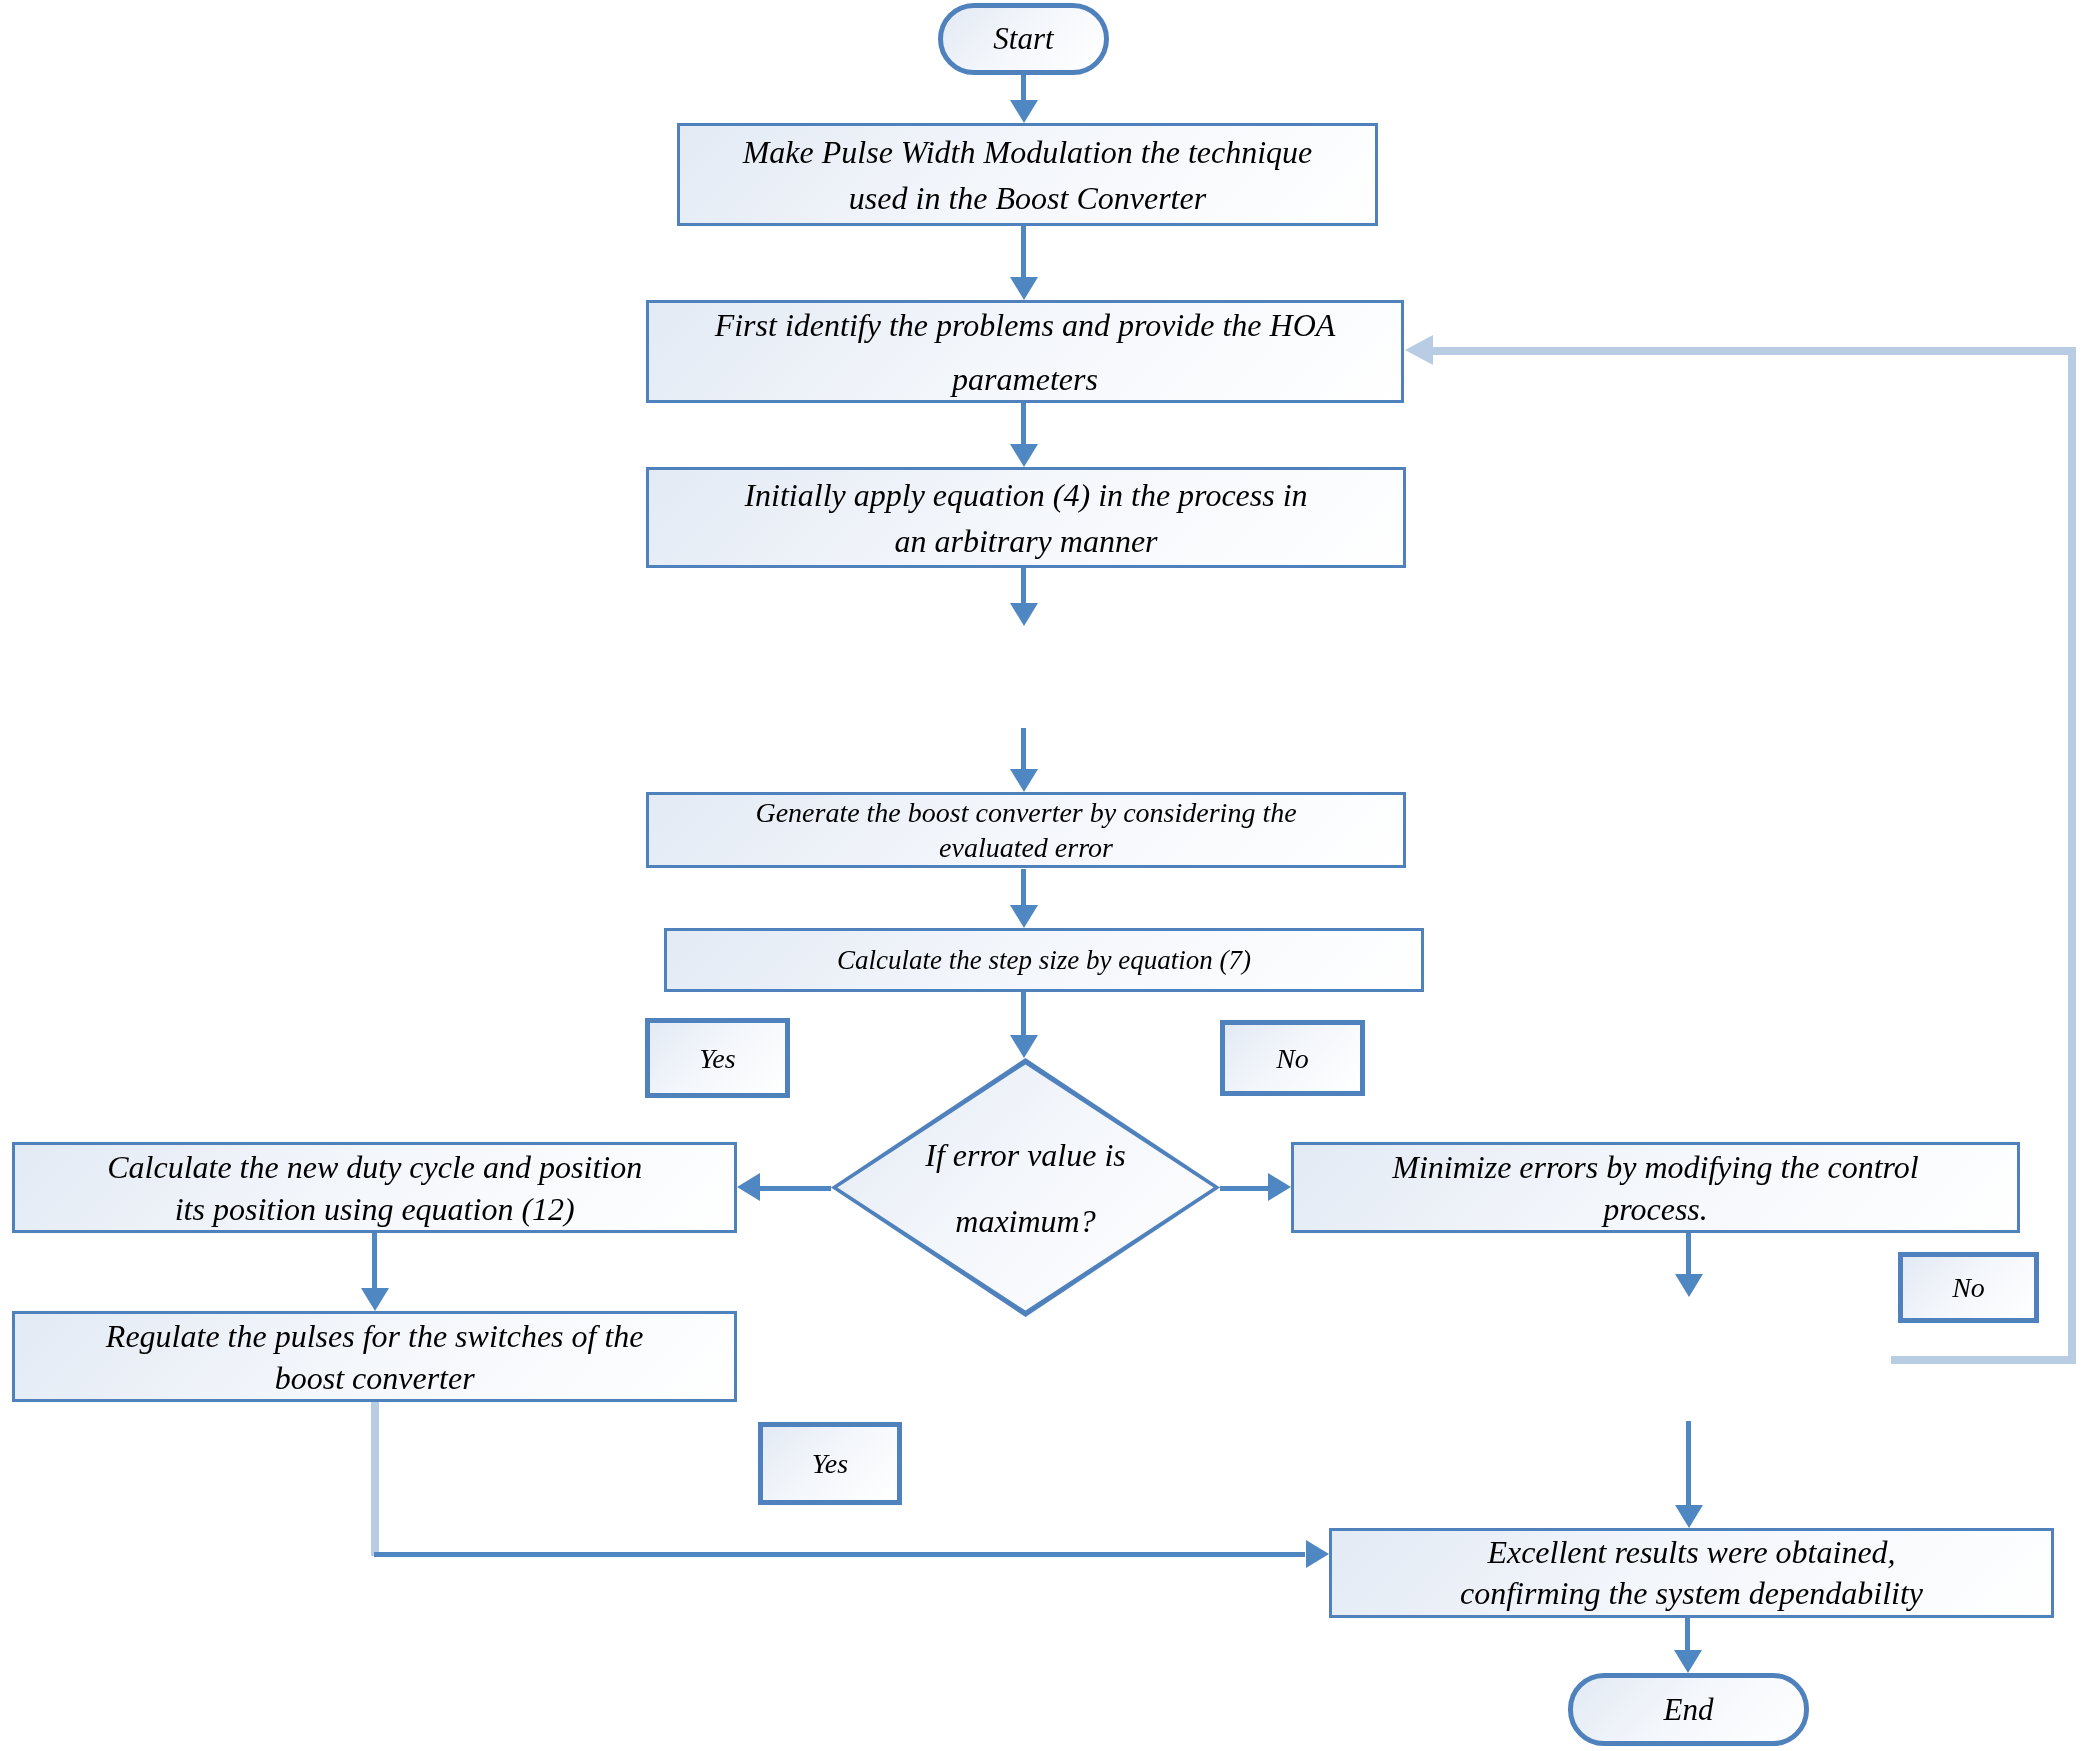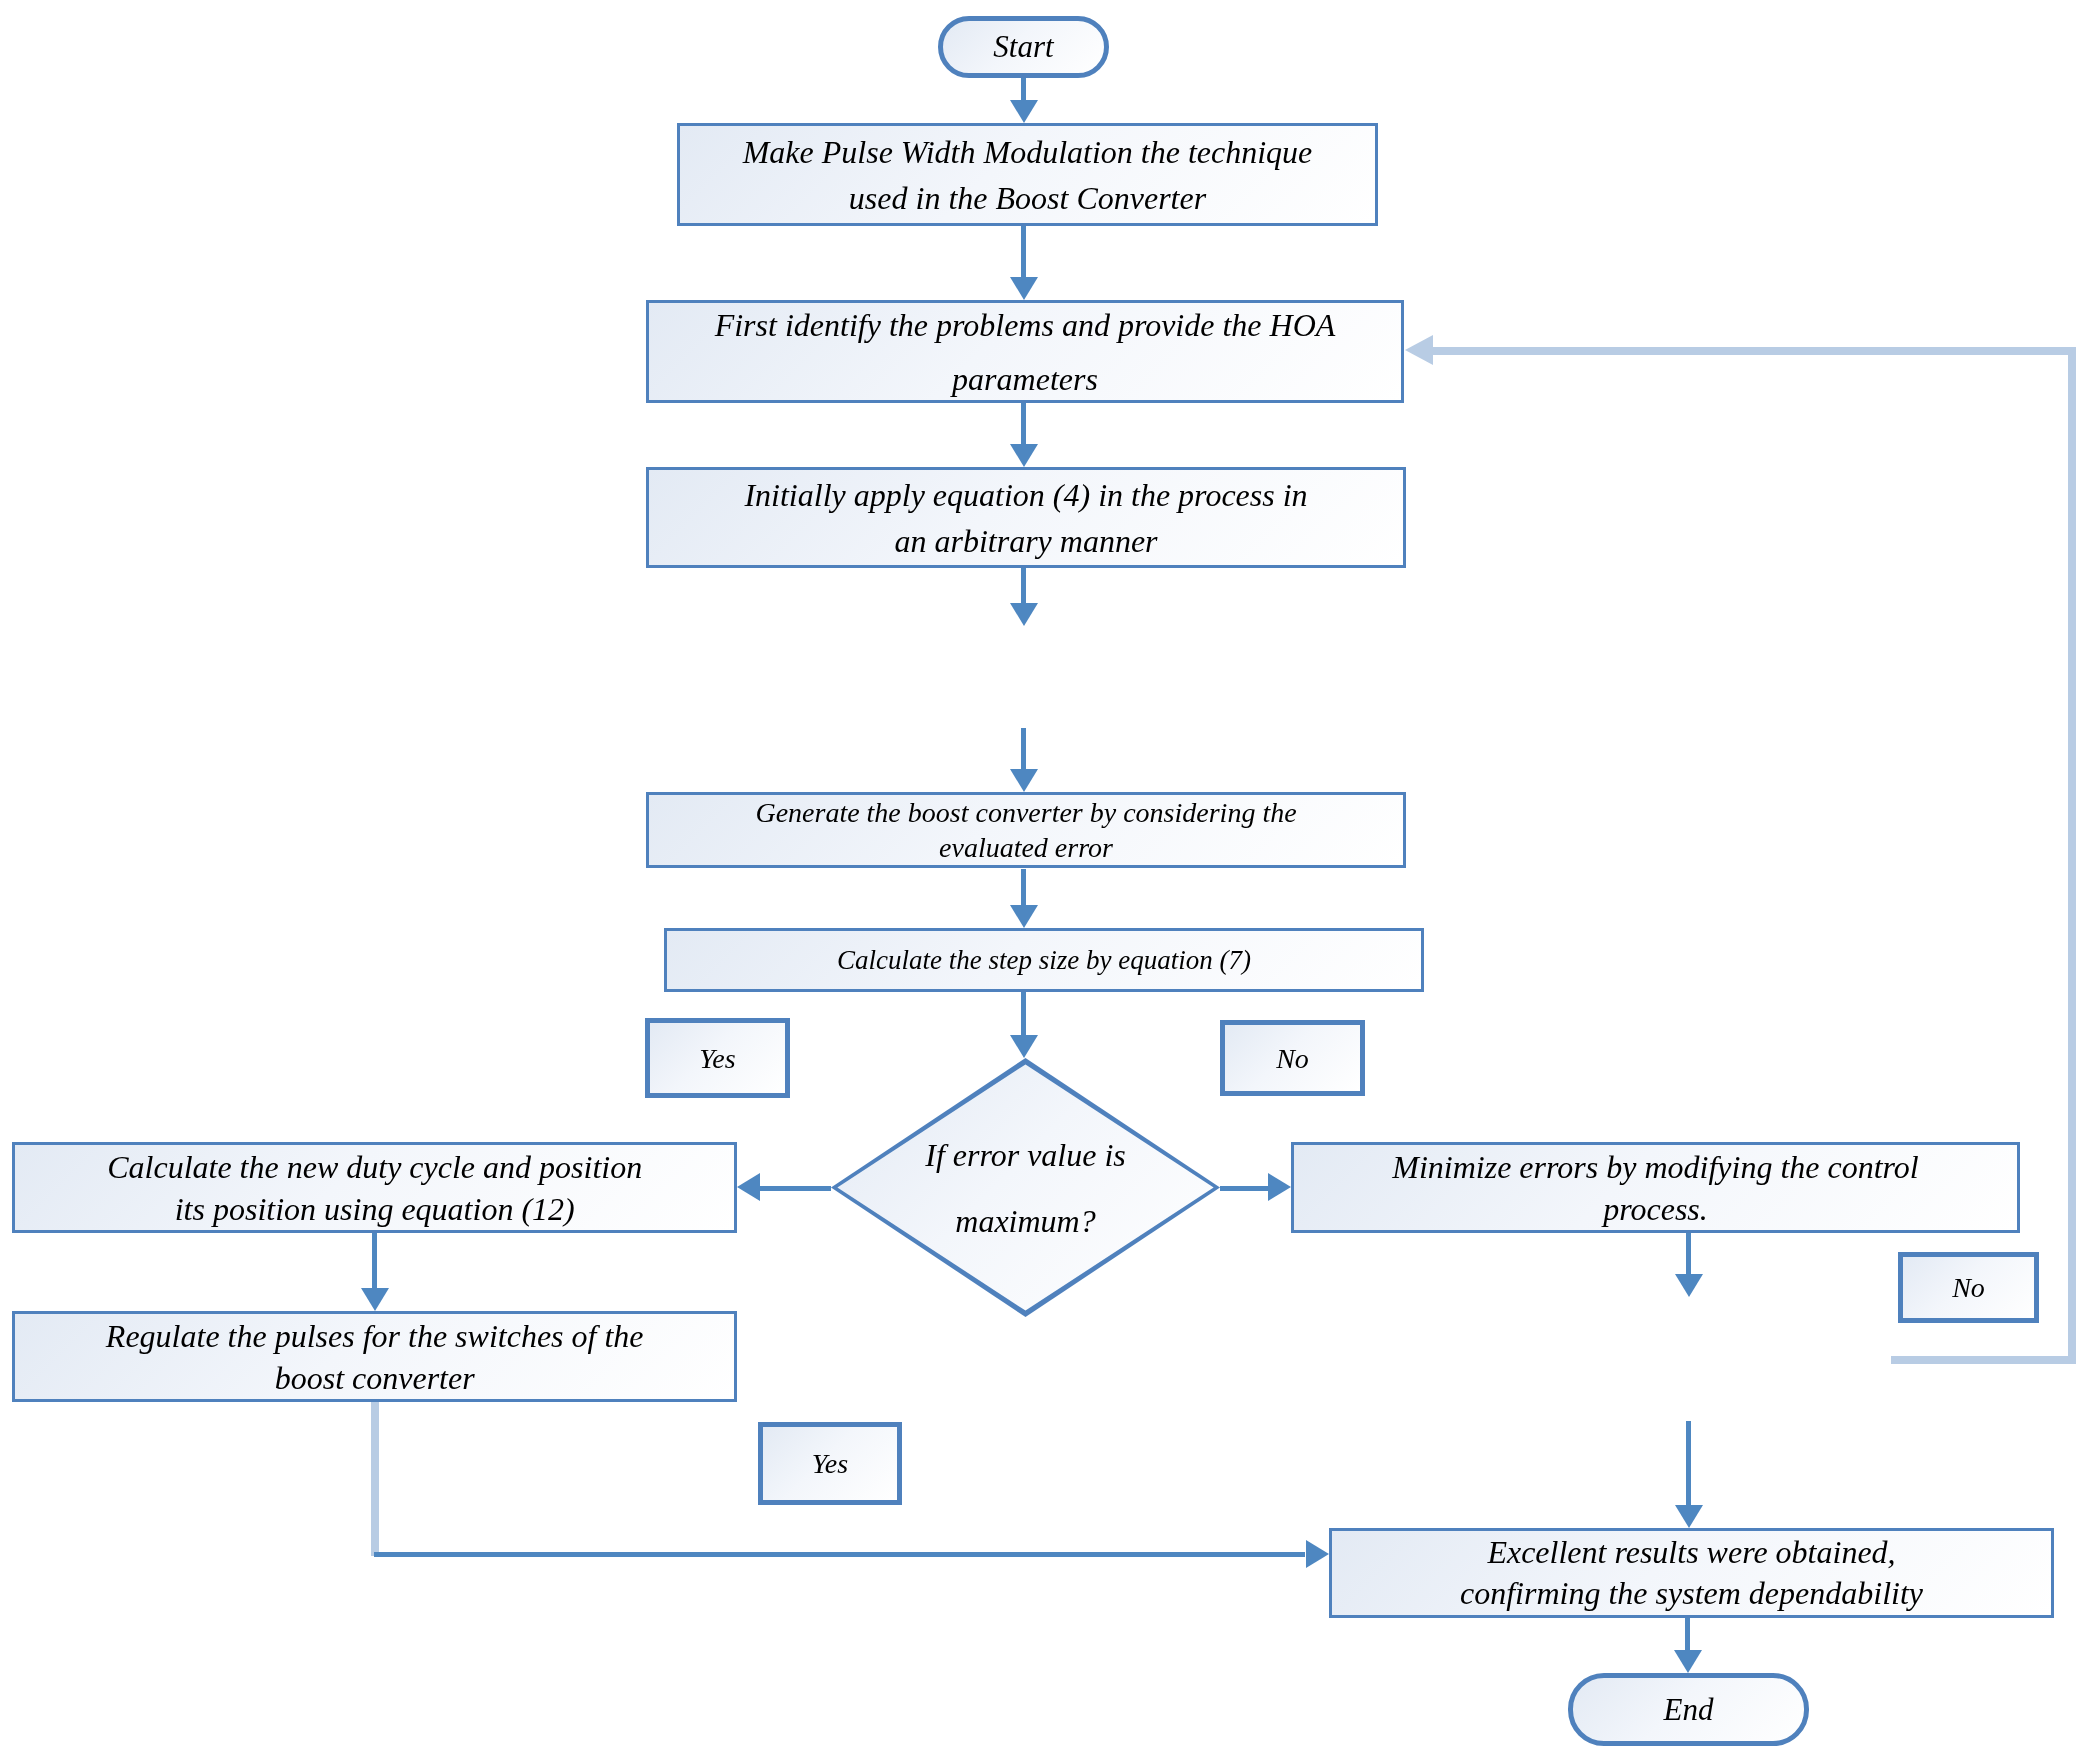--- a/index.html
+++ b/index.html
@@ -88,21 +88,21 @@
   <div class="ah ah-down" style="left:1675px;top:1505px;"></div>
 
   <div class="vline" style="left:1685px;top:1618px;width:4.5px;height:32px;"></div>
   <div class="ah ah-down" style="left:1674px;top:1650px;"></div>
 
   <div class="hline pale" style="left:1891px;top:1356px;width:184px;height:7.7px;"></div>
   <div class="vline pale" style="left:2068px;top:347px;width:7.7px;height:1017px;"></div>
   <div class="hline pale" style="left:1431px;top:347px;width:645px;height:7.7px;"></div>
   <div class="ah ah-left-loop" style="left:1405px;top:335px;"></div>
 
-  <div class="node terminal f48" style="left:938px;top:16px;width:171px;height:62px;text-align:center;">
+  <div class="node terminal f48" style="left:938px;top:3px;width:171px;height:72px;text-align:center;">
     <span class="ln">Start</span>
   </div>
 
   <div class="node f50" style="left:677px;top:123px;width:701px;height:103px;">
     <span class="ln">Make Pulse Width Modulation the technique</span>
     <span class="ln">used in the Boost Converter</span>
   </div>
 
   <div class="node f50" style="left:646px;top:300px;width:758px;height:103px;gap:8px;">
     <span class="ln">First identify the problems and provide the HOA</span>

